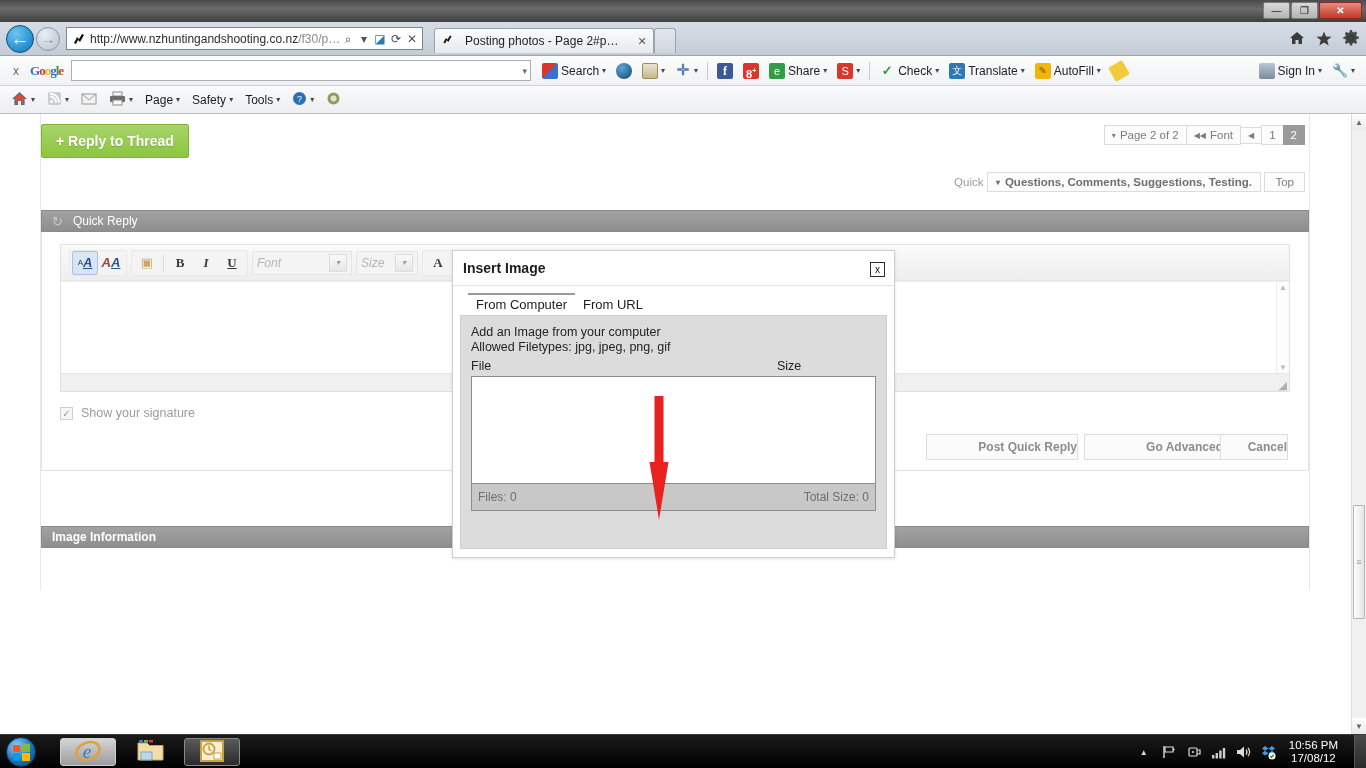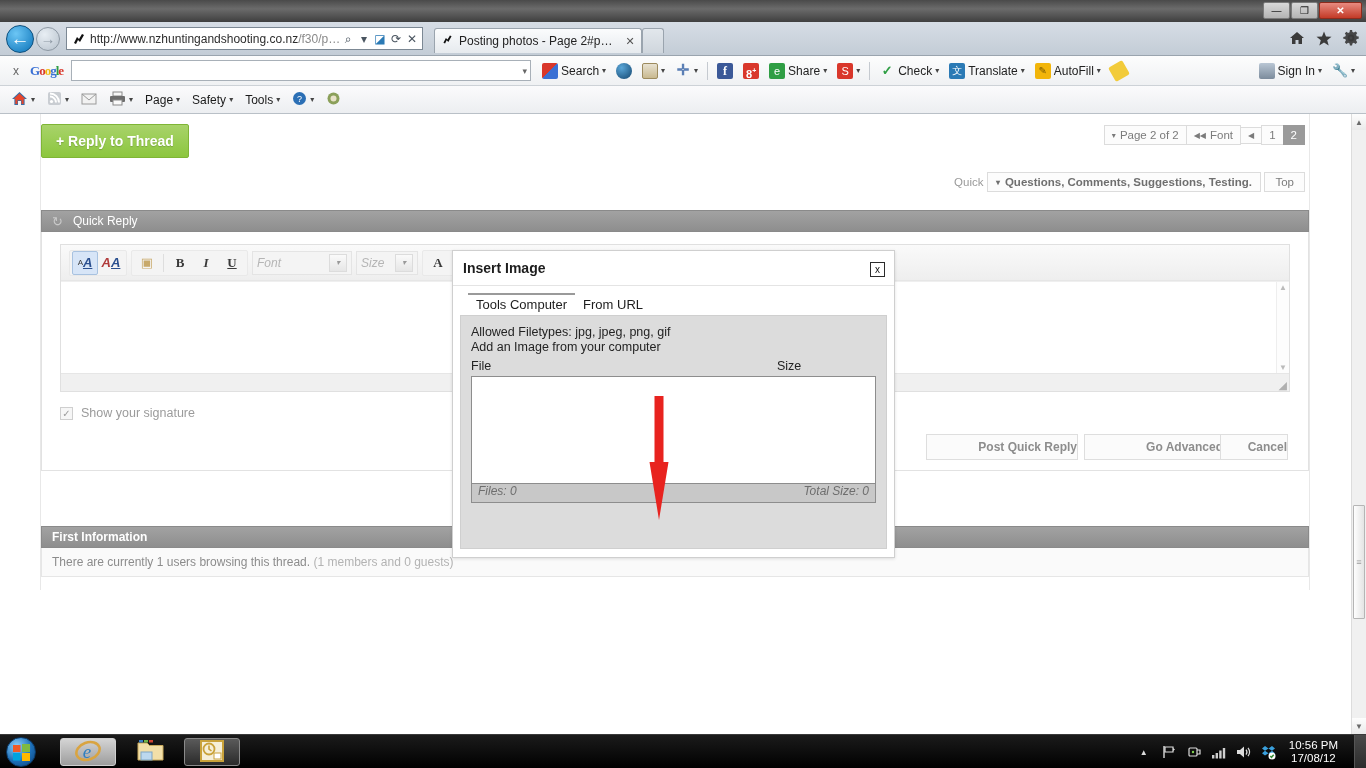--- a/index.html
+++ b/index.html
@@ -61,21 +61,21 @@
     font-family:"Liberation Sans",sans-serif;
   }
   #addr-text .dim{ color:#8a8a8a; }
   .addr-icon{ width:16px; height:18px; display:flex; align-items:center; justify-content:center; font-size:12px; color:#4a5560; }
   #tab-strip{ position:absolute; left:434px; top:3px; display:flex; }
   .ie-tab{
     height:25px; min-width:200px; padding:0 6px;
     background:linear-gradient(to bottom,#fbfcfd,#e6eaee);
     border:1px solid #9aa4ae; border-bottom:none;
     border-top-left-radius:3px; border-top-right-radius:3px;
-    display:flex; align-items:center; gap:5px; margin-top:3px;
+    display:flex; align-items:center; gap:11px; margin-top:3px;
     font-size:12px; color:#222;
   }
   .ie-tab .tabclose{ margin-left:auto; color:#555; font-size:11px; padding-left:8px; }
   .ie-tab.newtab{ min-width:22px; background:linear-gradient(to bottom,#e2e7ec,#cfd6dd); }
   #nav-right{ position:absolute; right:6px; top:7px; display:flex; gap:9px; color:#3a3a3a; }
   .navicon{ width:18px; height:18px; display:flex; align-items:center; justify-content:center; font-size:14px; }
 
   
   #gtoolbar{
     position:absolute; left:0; top:56px; width:1366px; height:30px;
@@ -249,22 +249,22 @@
     background:#dcdcdc; border:1px solid #cfcfcf; padding:9px 10px;
   }
   .dlg-line{ font-size:12.5px; color:#232323; line-height:15px; }
   #dlg-colhead{ position:relative; margin-top:4px; height:15px; font-size:12.5px; color:#232323; }
   #dlg-colhead .size{ position:absolute; left:306px; top:0; }
   #filelist{
     position:relative; height:107px; background:#fff; border:1px solid #8d8d8d;
     border-bottom:none; margin-top:2px;
   }
   #file-footer{
-    position:relative; height:20px; background:#c8c8c8; border:1px solid #8d8d8d;
-    font-size:12px; color:#6e6e6e; display:flex; padding:0 6px;font-style:italic;
+    position:relative; height:28px; background:#c8c8c8; border:1px solid #8d8d8d;
+    font-size:12px; color:#6e6e6e; display:flex; align-items:center; padding:0 6px;
   }
   #file-footer .right{ margin-left:auto; }
   #dlg-actions{ position:relative; height:48px; margin-top:6px; }
   #select-files{
     position:absolute; left:167px; top:2px;
     border:1px solid #9d9d9d; background:linear-gradient(to bottom,#f5f5f5,#e4e4e4);
     font-size:12px; font-weight:bold; color:#1a1a1a; padding:3px 9px;
   }
   #basic-uploader{
     position:absolute; right:0; top:0; width:78px; text-align:center;
@@ -599,25 +599,21 @@
           <div class="qrbtn" id="btn-post">Post Quick Reply</div>
           <div class="qrbtn" id="btn-adv">Go Advanced</div>
           <div class="qrbtn" id="btn-cancel">Cancel</div>
         </div>
       </div>
     </div>
 
     <div id="tapatalk">« Tapatalk- whos going to be the 1st to work out whats different :)</div>
 
     <div>
-      <div id="thread-info-hd">First Information</div>
-      <div id="thread-info-bd">
-        <span>There are currently 1 users browsing this thread.</span>
-        <span class="sub">(1 members and 0 guests)</span>
-      </div>
+      <div id="thread-info-hd">Image Information</div>
     </div>
 
   </div>
 </div>
 
 <div id="browser-scroll">
   <div class="arr">▲</div>
   <div id="scroll-thumb">
     <div class="grip">≡</div>
   </div>
@@ -626,26 +622,26 @@
 
 <div id="dlg">
   <div id="dlg-head">
     <div id="dlg-title">Insert Image</div>
     <div id="dlg-close">
         <span>x</span>
       </div>
   </div>
   <div id="dlg-body">
     <div id="dlg-tabs">
-      <div class="dtab">Tools Computer</div>
+      <div class="dtab">From Computer</div>
       <div class="dtab inactive">From URL</div>
     </div>
     <div id="dlg-panel">
+      <div class="dlg-line">Add an Image from your computer</div>
       <div class="dlg-line">Allowed Filetypes: jpg, jpeg, png, gif</div>
-      <div class="dlg-line">Add an Image from your computer</div>
       <div id="dlg-colhead">
         <span>File</span>
         <span class="size">Size</span>
       </div>
       <div id="filelist"></div>
       <div id="file-footer">
         <span>Files: 0</span>
         <span class="right">Total Size: 0</span>
       </div>
     </div>

